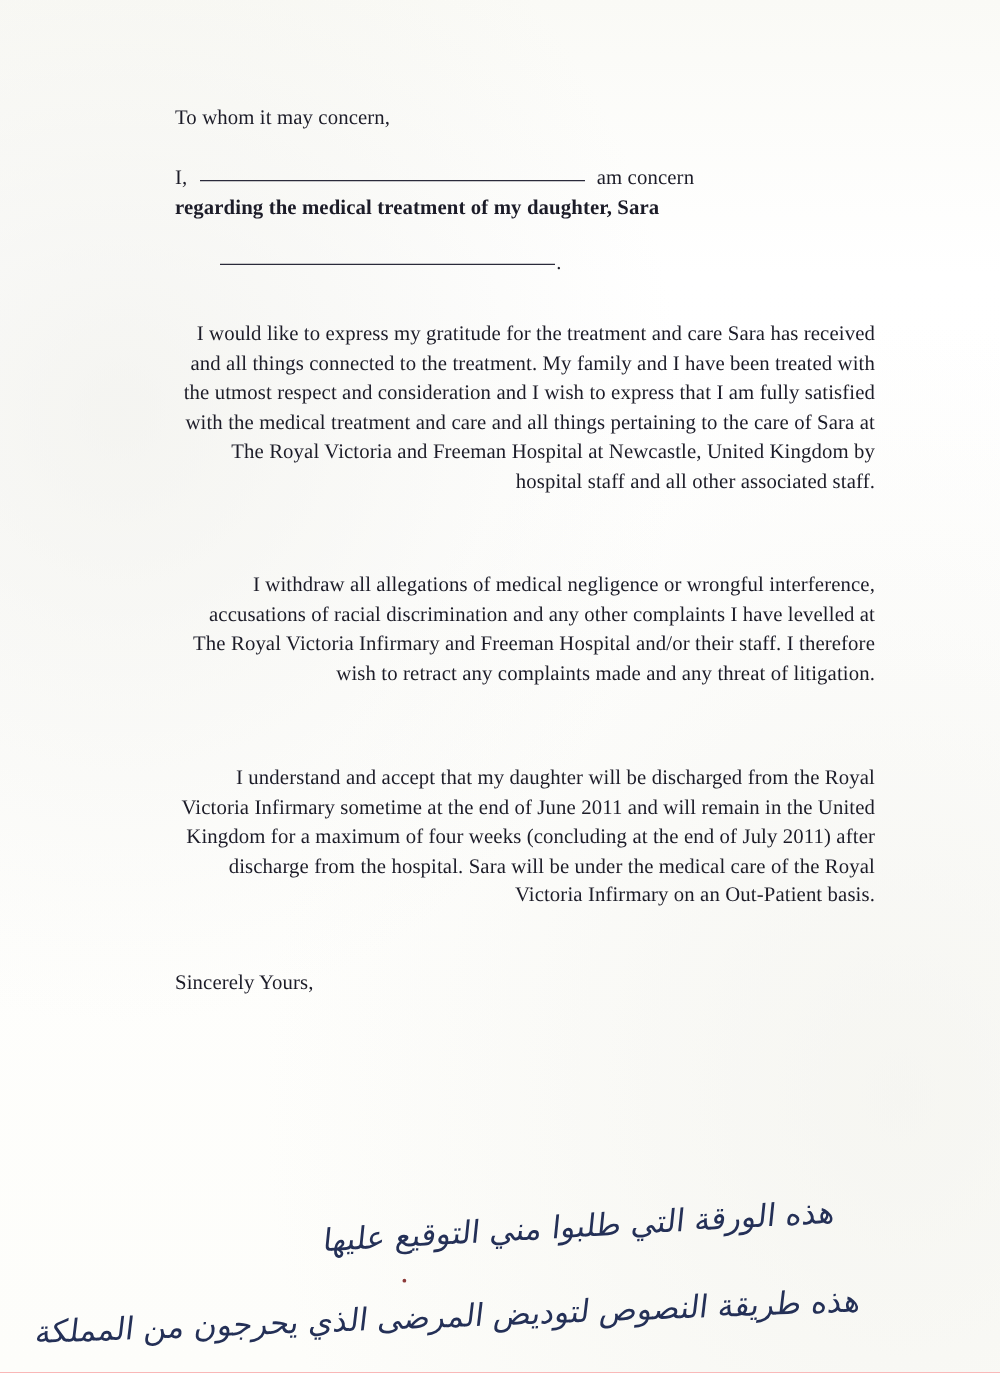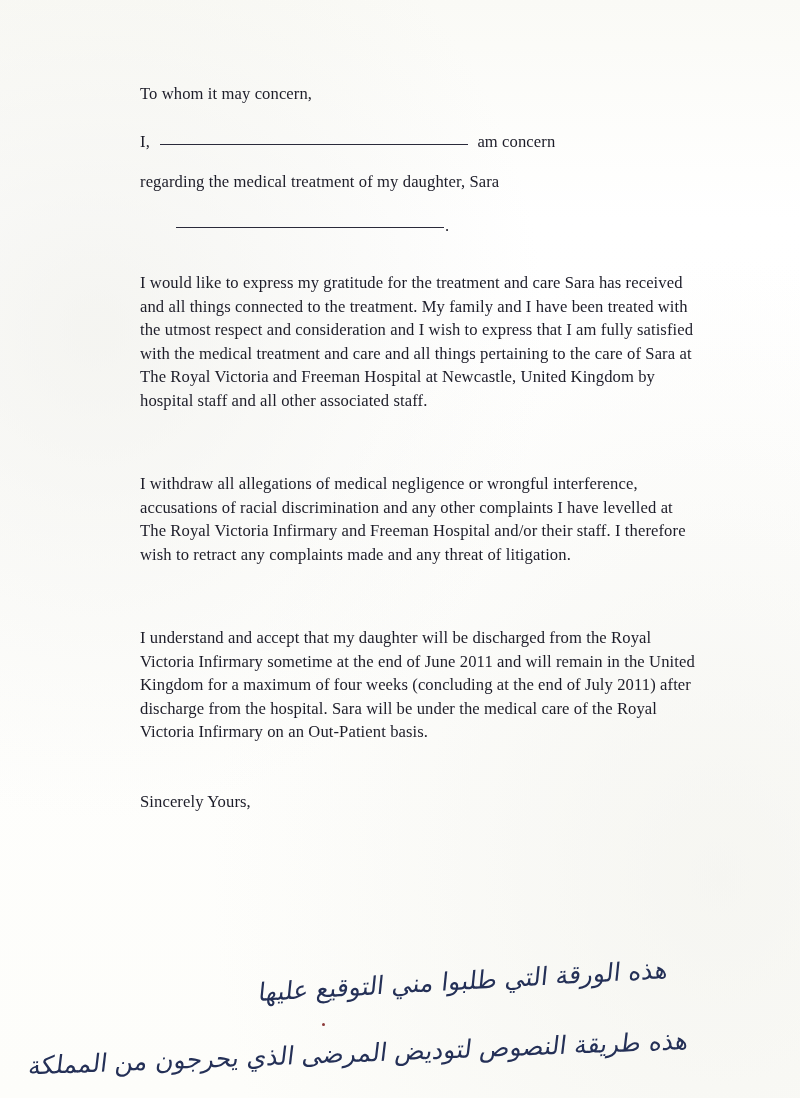--- a/index.html
+++ b/index.html
@@ -49,38 +49,39 @@
     white-space: nowrap;
   }
   .blank-long {
     display: inline-block;
     width: 308px;
     border-bottom: 1.4px solid #2a2a3a;
     margin: 0 5px 0 6px;
     vertical-align: 2px;
   }
   .intro-row2 {
-    margin-top: 17px;
+    margin-top: 1px;
+    font-weight: bold;
   }
   .blank-short-wrap {
     margin-top: 20px;
   }
   .blank-short {
     display: inline-block;
     width: 268px;
     border-bottom: 1.4px solid #2a2a3a;
     margin-left: 36px;
     vertical-align: 3px;
   }
   .period {
     margin-left: 1px;
   }
   p.para {
     margin: 34px 0 0 0;
-    text-align: left;
+    text-align: right;
   }
   p.para.tight {
     margin-top: 60px;
   }
   .signoff {
     margin: 46px 0 0 0;
     font-family: Liberation Serif, serif;
   }
 
   

